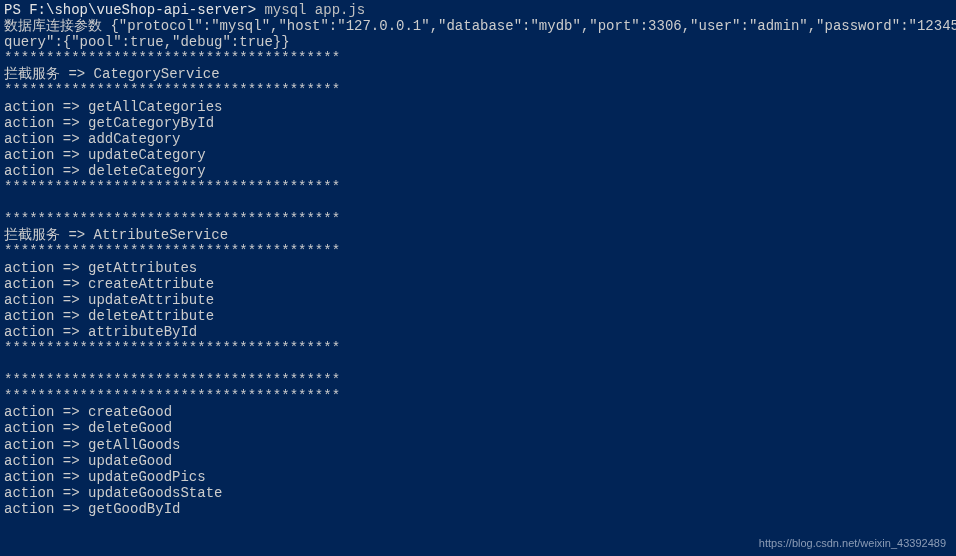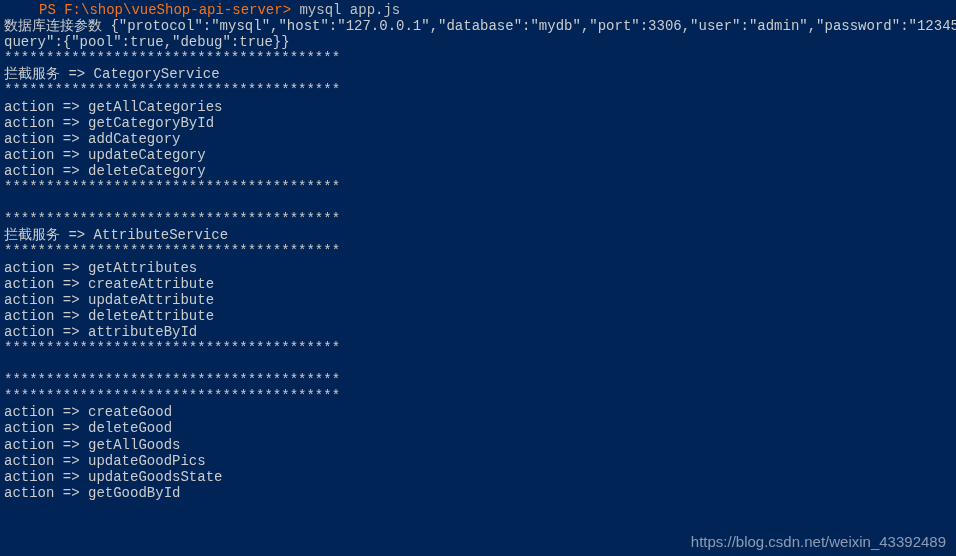--- a/index.html
+++ b/index.html
@@ -20,33 +20,32 @@
       padding: 2px 4px;
     }
     .terminal-line {
       white-space: pre;
       color: #cccccc;
     }
     .prompt {
       white-space: pre;
     }
     .prompt-path {
-      color: #f97316;
-      margin-left: 35px;
+      color: #e5e5e5;
     }
     .prompt-cmd {
       color: #c0c0c0;
     }
     .watermark {
       position: absolute;
       bottom: 6px;
       right: 10px;
       color: #9aa8bf;
       font-family: Arial, sans-serif;
-      font-size: 15px;
+      font-size: 11px;
       opacity: 0.9;
     }
   </style>
 </head>
 <body>
 
 <div class="prompt"><span class="prompt-path">PS F:\shop\vueShop-api-server&gt;</span><span class="prompt-cmd"> mysql app.js</span></div>
 <div id="output-container">
     <div class="terminal-line">数据库连接参数 {"protocol":"mysql","host":"127.0.0.1","database":"mydb","port":3306,"user":"admin","password":"123456",</div>
     <div class="terminal-line">query":{"pool":true,"debug":true}}</div>
@@ -68,18 +67,19 @@
     <div class="terminal-line">action =&gt; updateAttribute</div>
     <div class="terminal-line">action =&gt; deleteAttribute</div>
     <div class="terminal-line">action =&gt; attributeById</div>
     <div class="terminal-line">****************************************</div>
     <div class="terminal-line">&nbsp;</div>
     <div class="terminal-line">****************************************</div>
     <div class="terminal-line">****************************************</div>
     <div class="terminal-line">action =&gt; createGood</div>
     <div class="terminal-line">action =&gt; deleteGood</div>
     <div class="terminal-line">action =&gt; getAllGoods</div>
+    <div class="terminal-line">action =&gt; updateGood</div>
     <div class="terminal-line">action =&gt; updateGoodPics</div>
     <div class="terminal-line">action =&gt; updateGoodsState</div>
     <div class="terminal-line">action =&gt; getGoodById</div>
   </div>
 
 <div class="watermark">https://blog.csdn.net/weixin_43392489</div>
 
 </body></html>

